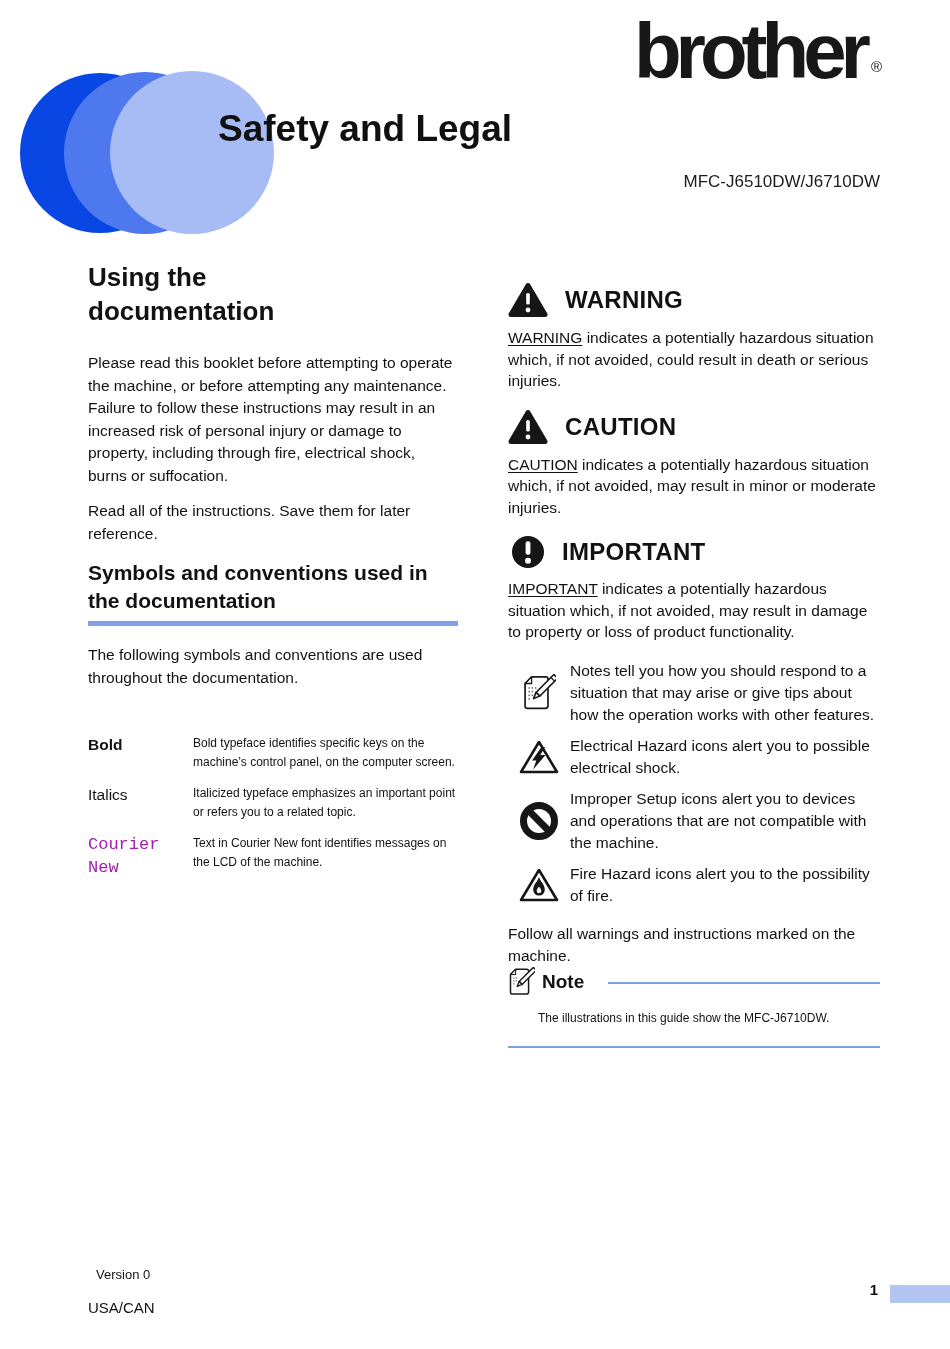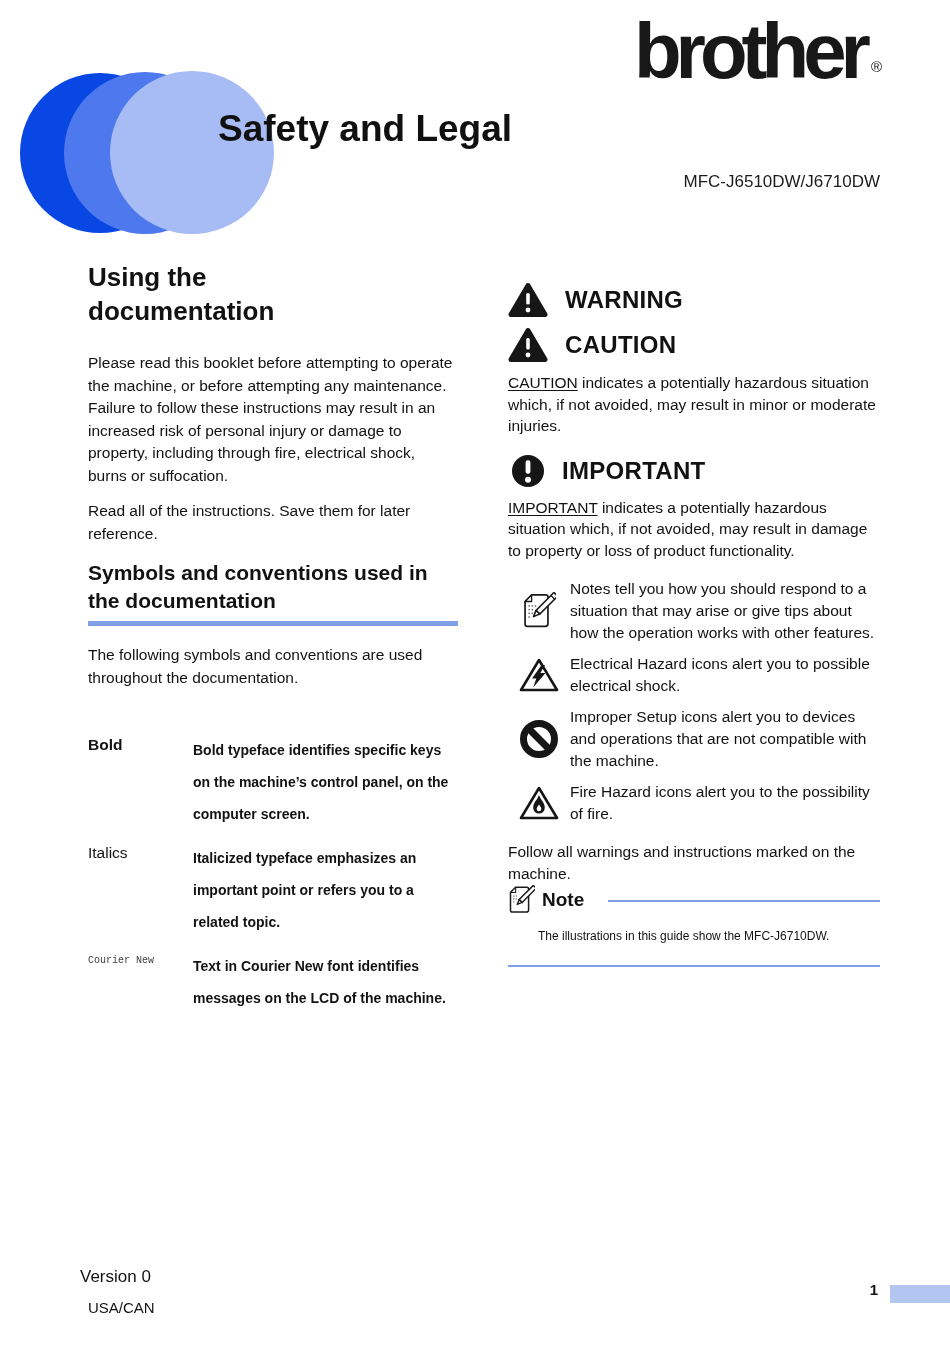--- a/index.html
+++ b/index.html
@@ -37,22 +37,22 @@
   .h2{
     font-size:21px; line-height:28px; font-weight:bold; margin:0 0 18px;
     padding-bottom:6px; border-bottom:5px solid #7FA0E8;
   }
   .mb-xl{margin-bottom:45px;}
 
   .conv-row{display:flex; margin-bottom:12px;}
   .conv-term{width:105px; flex:none; font-size:15.5px; line-height:22.5px;}
   .term-bold{font-weight:bold;}
   .term-italic{}
-  .term-courier{font-family:"Liberation Mono","DejaVu Sans Mono",monospace; font-size:10px; color:#404040;}
-  .conv-desc{flex:1; font-size:14px; line-height:32px;font-weight:bold;}
+  .term-courier{font-family:"Liberation Mono","DejaVu Sans Mono",monospace; font-size:17px; color:#a21caf;}
+  .conv-desc{flex:1; font-size:12px; line-height:19px;}
 
   
   .alert-head{display:flex; align-items:center; margin:0 0 9px;}
   .alert-head svg{flex:none;}
   .alert-title{font-size:24px; font-weight:bold; margin-left:17px; letter-spacing:0.3px;}
   .alert-body{font-size:15.5px; line-height:21.5px; margin:0 0 17px;}
   .uterm{text-decoration:underline; text-underline-offset:2px;}
 
   .icon-item{display:flex; margin-bottom:9px;}
   .icon-cell{width:62px; flex:none; display:flex; align-items:center; justify-content:center;}
@@ -61,21 +61,21 @@
   .follow{font-size:15.5px; line-height:22px; margin:16px 0 0;}
 
   .note-box{}
   .note-head{display:flex; align-items:center;}
   .note-label{font-size:19px; font-weight:bold; margin-left:7px;}
   .note-rule{flex:1; height:2px; background:#7FA0E8; margin-left:24px; position:relative; top:1px;}
   .note-body{margin:10px 0 0 30px; font-size:12px; line-height:22.5px;}
   .note-bottom{height:2px; background:#7FA0E8; margin-top:17px;}
 
   
-  .version{position:absolute; left:80px; top:1267px; font-size:17px;}
+  .version{position:absolute; left:96px; top:1267px; font-size:13px;}
   .region{position:absolute; left:88px; top:1299px; font-size:15px;}
   .page-num{position:absolute; top:1281px; right:72px; font-size:15px; font-weight:bold;}
   .page-tab{position:absolute; top:1285px; right:0; width:60px; height:18px; background:#B3C6F2;}
 </style>
 </head>
 <body>
 
 <div class="page">
 
   <div class="brand"><span>brother</span><span class="reg">®</span></div>
@@ -113,20 +113,21 @@
     <section class="col-right">
 
       <div class="alert-head">
         <svg width="40" height="36" viewBox="0 0 40 36">
           <polygon points="20,3.5 37,32.5 3,32.5" fill="#161616" stroke="#161616" stroke-width="5" stroke-linejoin="round"></polygon>
           <rect x="18.2" y="11" width="3.6" height="11.6" rx="1.6" fill="#ffffff"></rect>
           <circle cx="20" cy="28" r="2.4" fill="#ffffff"></circle>
         </svg>
         <span class="alert-title">WARNING</span>
       </div>
+      <p class="alert-body"><span class="uterm">WARNING</span><span> indicates a potentially hazardous situation which, if not avoided, could result in death or serious injuries.</span></p>
 
       <div class="alert-head">
         <svg width="40" height="36" viewBox="0 0 40 36">
           <polygon points="20,3.5 37,32.5 3,32.5" fill="#161616" stroke="#161616" stroke-width="5" stroke-linejoin="round"></polygon>
           <rect x="18.2" y="11" width="3.6" height="11.6" rx="1.6" fill="#ffffff"></rect>
           <circle cx="20" cy="28" r="2.4" fill="#ffffff"></circle>
         </svg>
         <span class="alert-title">CAUTION</span>
       </div>
       <p class="alert-body"><span class="uterm">CAUTION</span><span> indicates a potentially hazardous situation which, if not avoided, may result in minor or moderate injuries.</span></p>

